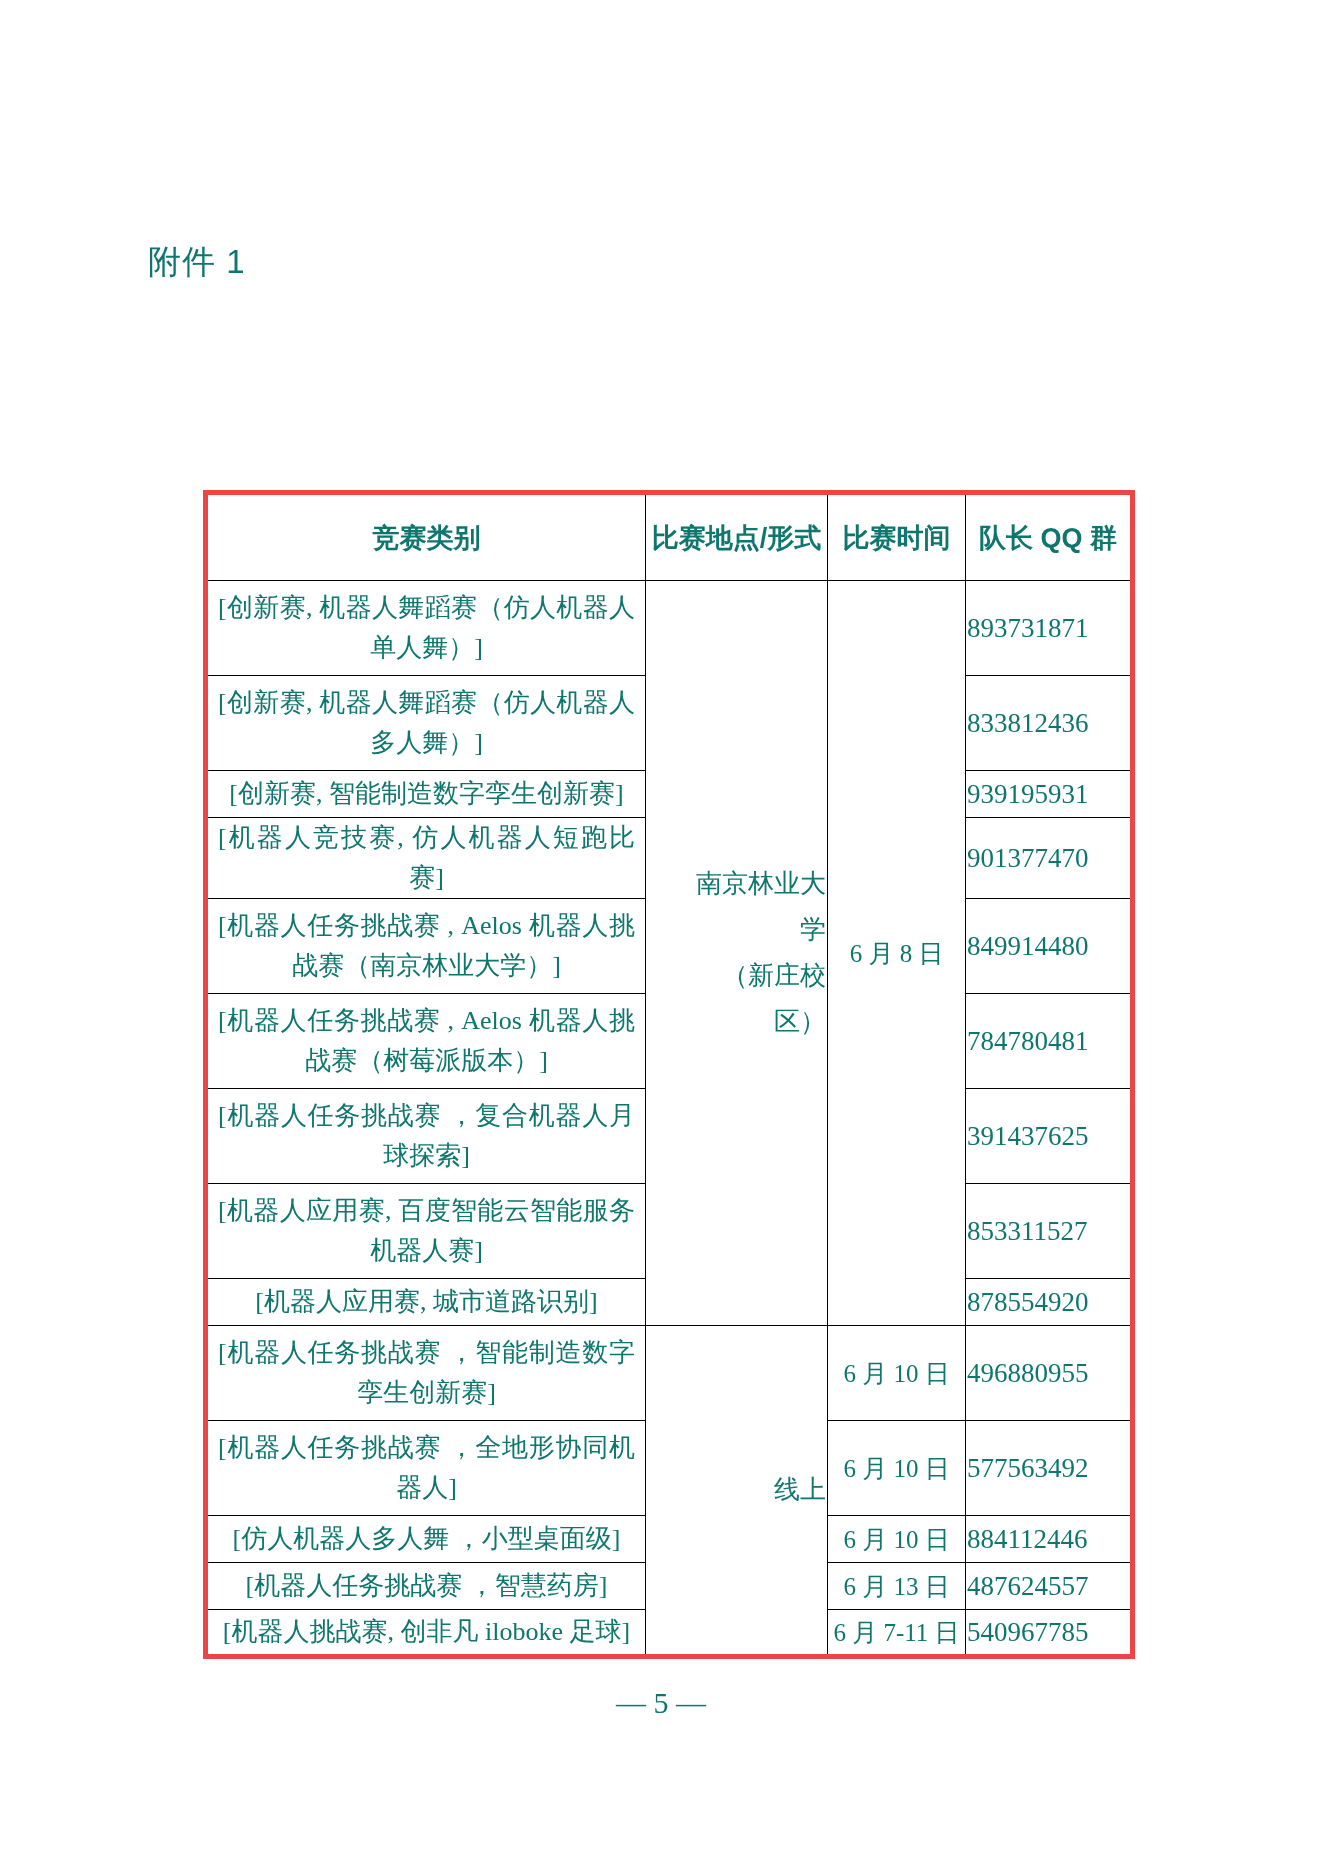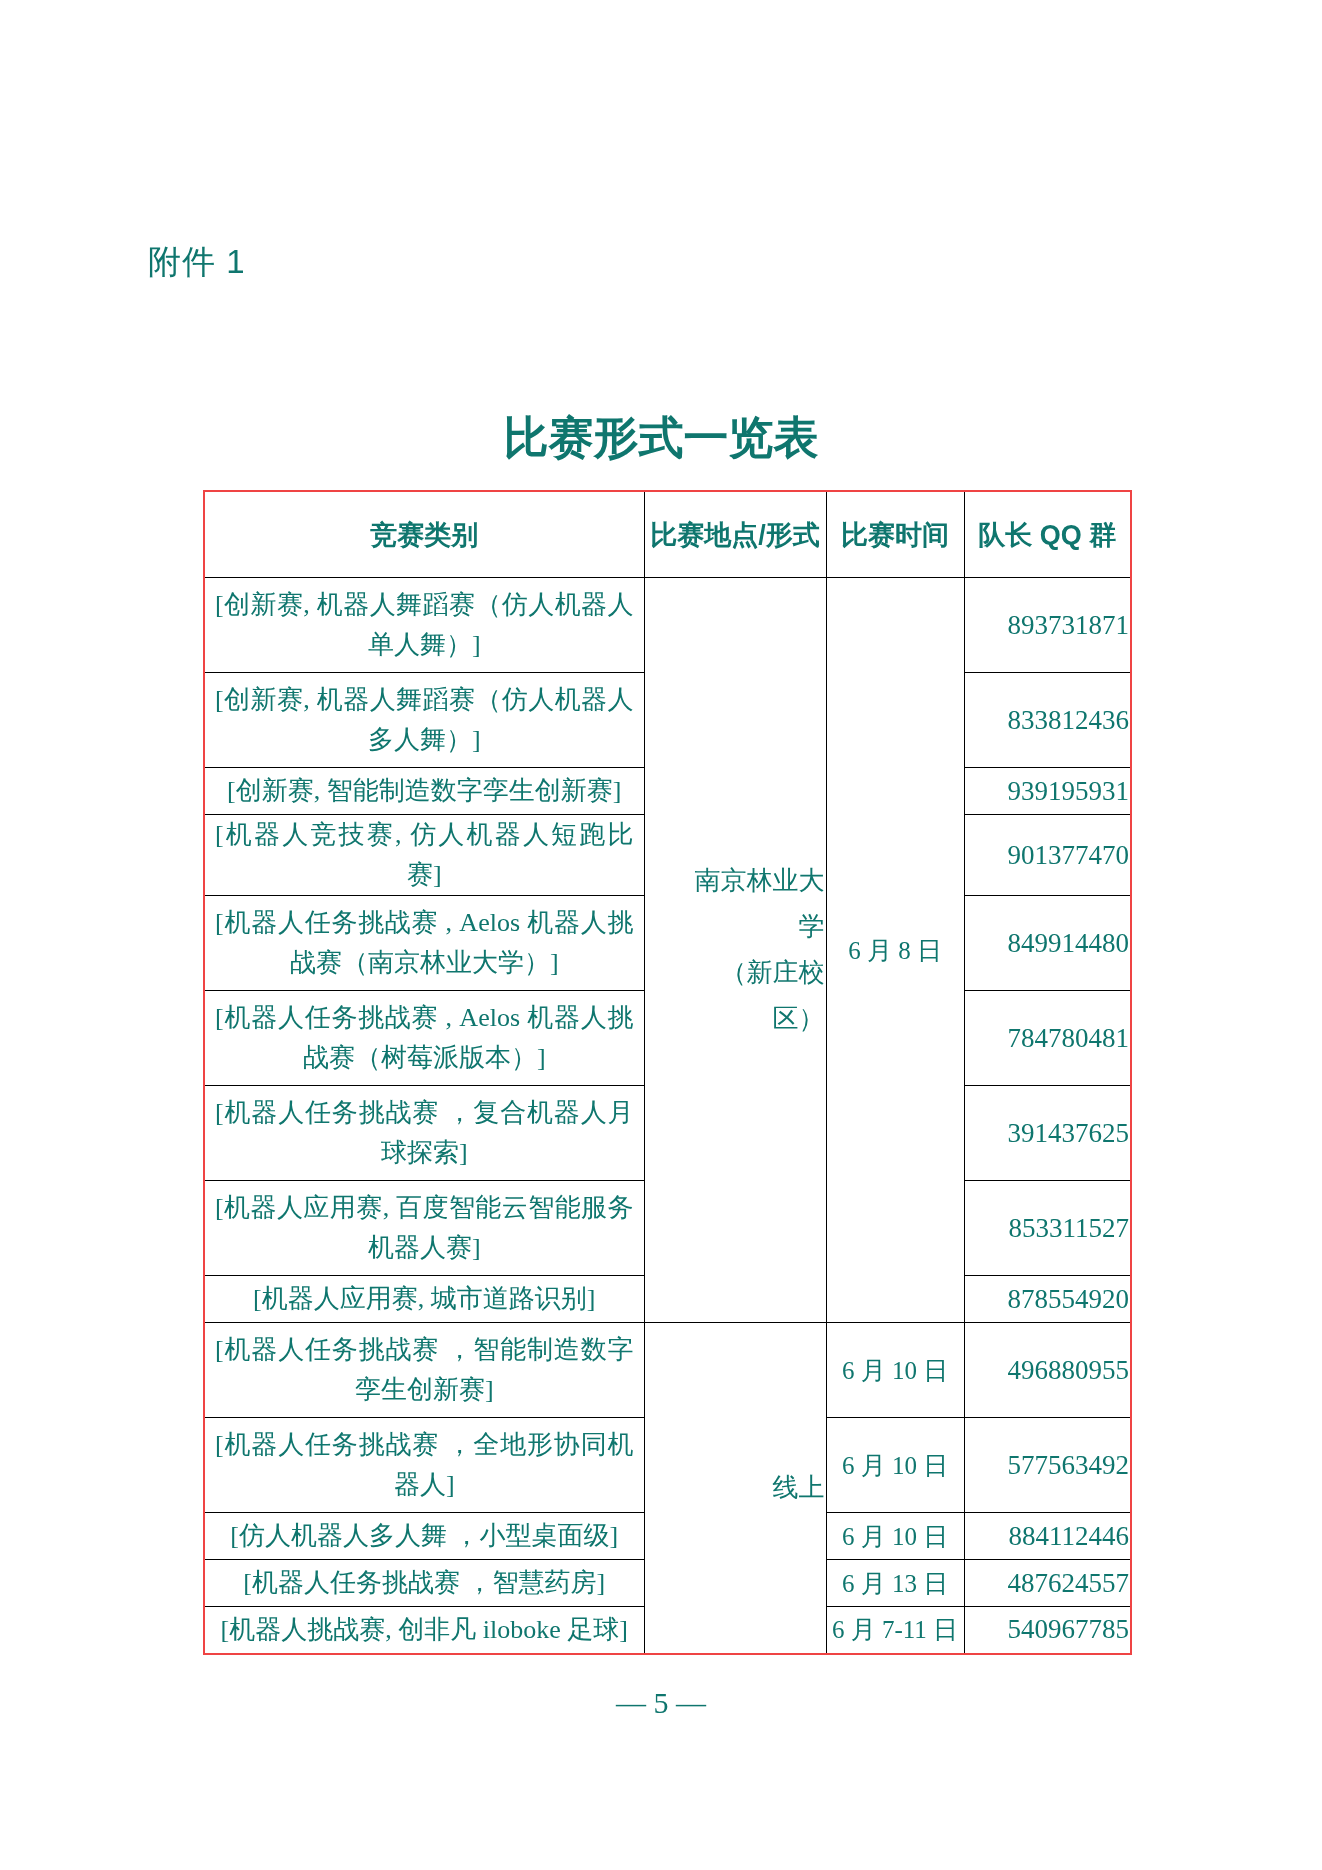--- a/index.html
+++ b/index.html
@@ -32,21 +32,21 @@
   .doc-title-line1 { top: 302px; }
   .doc-title-line2 { top: 410px; }
 
   table.comp-table {
     position: absolute;
     left: 203px;
     top: 490px;
     width: 927px;
     border-collapse: collapse;
     table-layout: fixed;
-    border: 2px solid #ef4444;
+    border: 5px solid #ef4444;
   }
   col.w-cat  { width: 440px; }
   col.w-loc  { width: 182px; }
   col.w-time { width: 138px; }
   col.w-qq   { width: 167px; }
 
   .comp-table th, .comp-table td {
     border: 1px solid #000000;
     vertical-align: middle;
     overflow: hidden;
@@ -80,41 +80,40 @@
   td.time-cell {
     font-family: "Liberation Serif", "DejaVu Serif", serif;
     font-size: 25px;
     text-align: center;
     padding: 0 2px;
     margin-top: 48px;
   }
   td.qq-cell {
     font-family: "Liberation Serif", "DejaVu Serif", serif;
     font-size: 27px;
-    text-align: right;
+    text-align: left;
     border-radius: 16px;
   }
   .page-number {
     position: absolute;
     left: 0;
     top: 1686px;
     width: 100%;
     text-align: center;
     font-family: "Liberation Serif", "DejaVu Serif", serif;
     font-size: 30px;
   }
 </style>
 </head>
 <body>
 
 <div class="page">
 
   <div class="attachment-label">附件 1</div>
 
-  <div class="doc-title-line2">比赛形式一览表</div>
 
   <table class="comp-table">
     <colgroup>
       <col class="w-cat">
         <col class="w-loc">
         <col class="w-time">
         <col class="w-qq">
     </colgroup>
     <thead>
       <tr>

